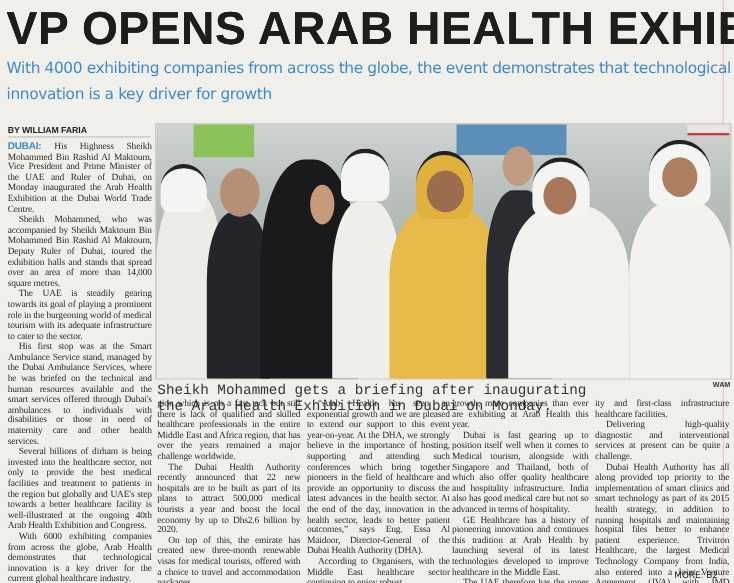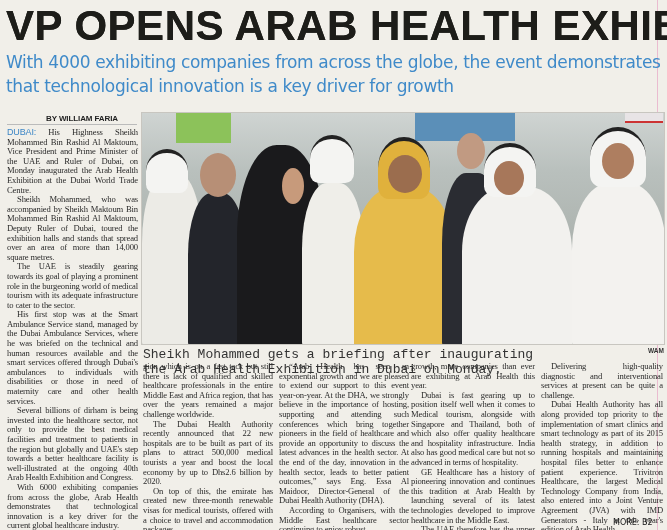--- a/index.html
+++ b/index.html
@@ -9,36 +9,36 @@
   .headline {
     position: absolute; left: 6px; top: 2px; width: 658px; height: 48px;
     font-family: "Liberation Sans", sans-serif; font-weight: 700;
     font-size: 42px; line-height: 48px; letter-spacing: 0.5px;
     color: #1d1d19; transform: scaleX(1.0); transform-origin: left;
     white-space: nowrap; text-shadow: 0 0 0.6px #1d1d19;
   }
   .subhead {
     position: absolute; left: 6px; top: 50px; width: 660px;
     font-family: "DejaVu Sans", sans-serif; color: #3f8ac9;
-    font-size: 17px; line-height: 24px; letter-spacing: -0.35px;
+    font-size: 14px; line-height: 24px; letter-spacing: -0.35px;
   }
   .byline {
     position: absolute; left: 7px; top: 114px;
     font-family: "Liberation Sans", sans-serif; font-weight: 700; font-size: 8px;
-    letter-spacing: -0.1px; color: #1f1f1f; margin-left: 39px;
+    letter-spacing: -0.1px; color: #1f1f1f;
   }
   .byline-rule { position: absolute; left: 7px; top: 124px; width: 130px; height: 1px; background: #bbb; }
 
   .col {
     position: absolute; font-size: 8.6px; line-height: 9.6px; text-align: justify;
     color: #2b2b2b; letter-spacing: -0.15px;
   }
   .col p { text-indent: 0; }
   .col p.ind { text-indent: 10px; }
-  .dateline { font-family: "Liberation Sans", sans-serif; font-weight: 400; color: #3c86c6; font-size: 9px; }
+  .dateline { font-family: "Liberation Sans", sans-serif; font-weight: 700; color: #3c86c6; font-size: 9px; }
 
   .photo {
     position: absolute; left: 141px; top: 112px; width: 524px; height: 233px;
     background: linear-gradient(180deg, #cfd4d2 0%, #b9c0bd 25%, #9aa09a 100%);
     overflow: hidden; border: 1px solid #c8c6c0;
   }
   .photo .bg-green { position: absolute; left: 34px; top: 0; width: 55px; height: 30px; background: #8cc25a; }
   .photo .bg-blue { position: absolute; left: 273px; top: 0; width: 100px; height: 28px; background: #5b8fb8; }
   .photo .bg-sign { position: absolute; left: 483px; top: 0; width: 38px; height: 10px; background: #e8e4e6; border-bottom: 2px solid #c33; }
   .fig { position: absolute; border-radius: 40% 40% 6px 6px; }
@@ -128,17 +128,18 @@
 </div>
 
 <div class="col" style="left:411px; top:362px; width:124px;">
   <p>growth, more companies than ever are exhibiting at Arab Health this year.</p>
   <p class="ind">Dubai is fast gearing up to position itself well when it comes to Medical tourism, alongside with Singapore and Thailand, both of which also offer quality healthcare and hospitality infrastructure. India also has good medical care but not so advanced in terms of hospitality.</p>
   <p class="ind">GE Healthcare has a history of pioneering innovation and continues this tradition at Arab Health by launching several of its latest technologies developed to improve healthcare in the Middle East.</p>
   <p class="ind">The UAE therefore has the upper hand with its immaculate hospital-</p>
 </div>
 
 <div class="col" style="left:541px; top:362px; width:122px;">
+  <p>ity and first-class infrastructure healthcare facilities.</p>
   <p class="ind">Delivering high-quality diagnostic and interventional services at present can be quite a challenge.</p>
   <p class="ind">Dubai Health Authority has all along provided top priority to the implementation of smart clinics and smart technology as part of its 2015 health strategy, in addition to running hospitals and maintaining hospital files better to enhance patient experience. Trivitron Healthcare, the largest Medical Technology Company from India, also entered into a Joint Venture Agreement (JVA) with IMD Generators - Italy at this year's edition of Arab Health.</p>
 </div>
 
 <div class="more">MORE: B2</div>
 
 </body></html>

